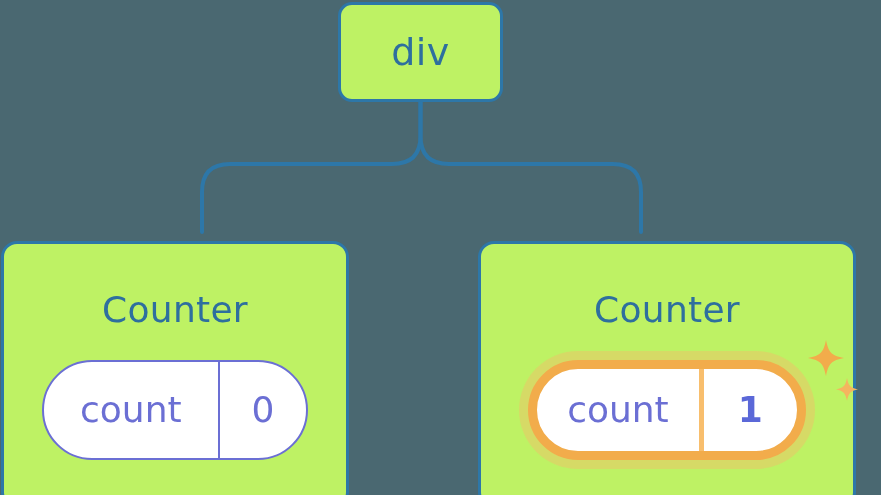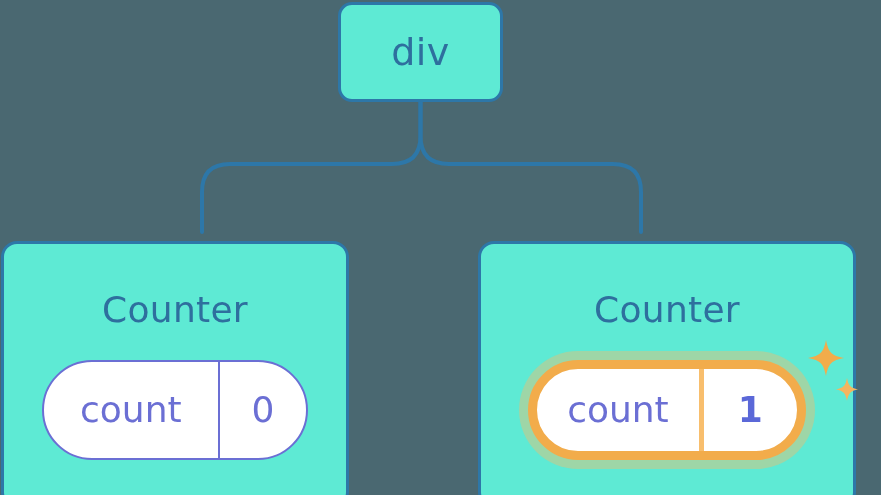--- a/index.html
+++ b/index.html
@@ -27,21 +27,21 @@
     top: 0;
     width: 881px;
     height: 495px;
     z-index: 1;
   }
 
   
   .node {
     position: absolute;
     z-index: 2;
-    background: #5eead4;
+    background: #bef264;
     border: 3px solid #2d77a8;
     border-radius: 14px;
     box-sizing: border-box;
     display: flex;
     flex-direction: column;
     align-items: center;
   }
 
   
   #node-root {

